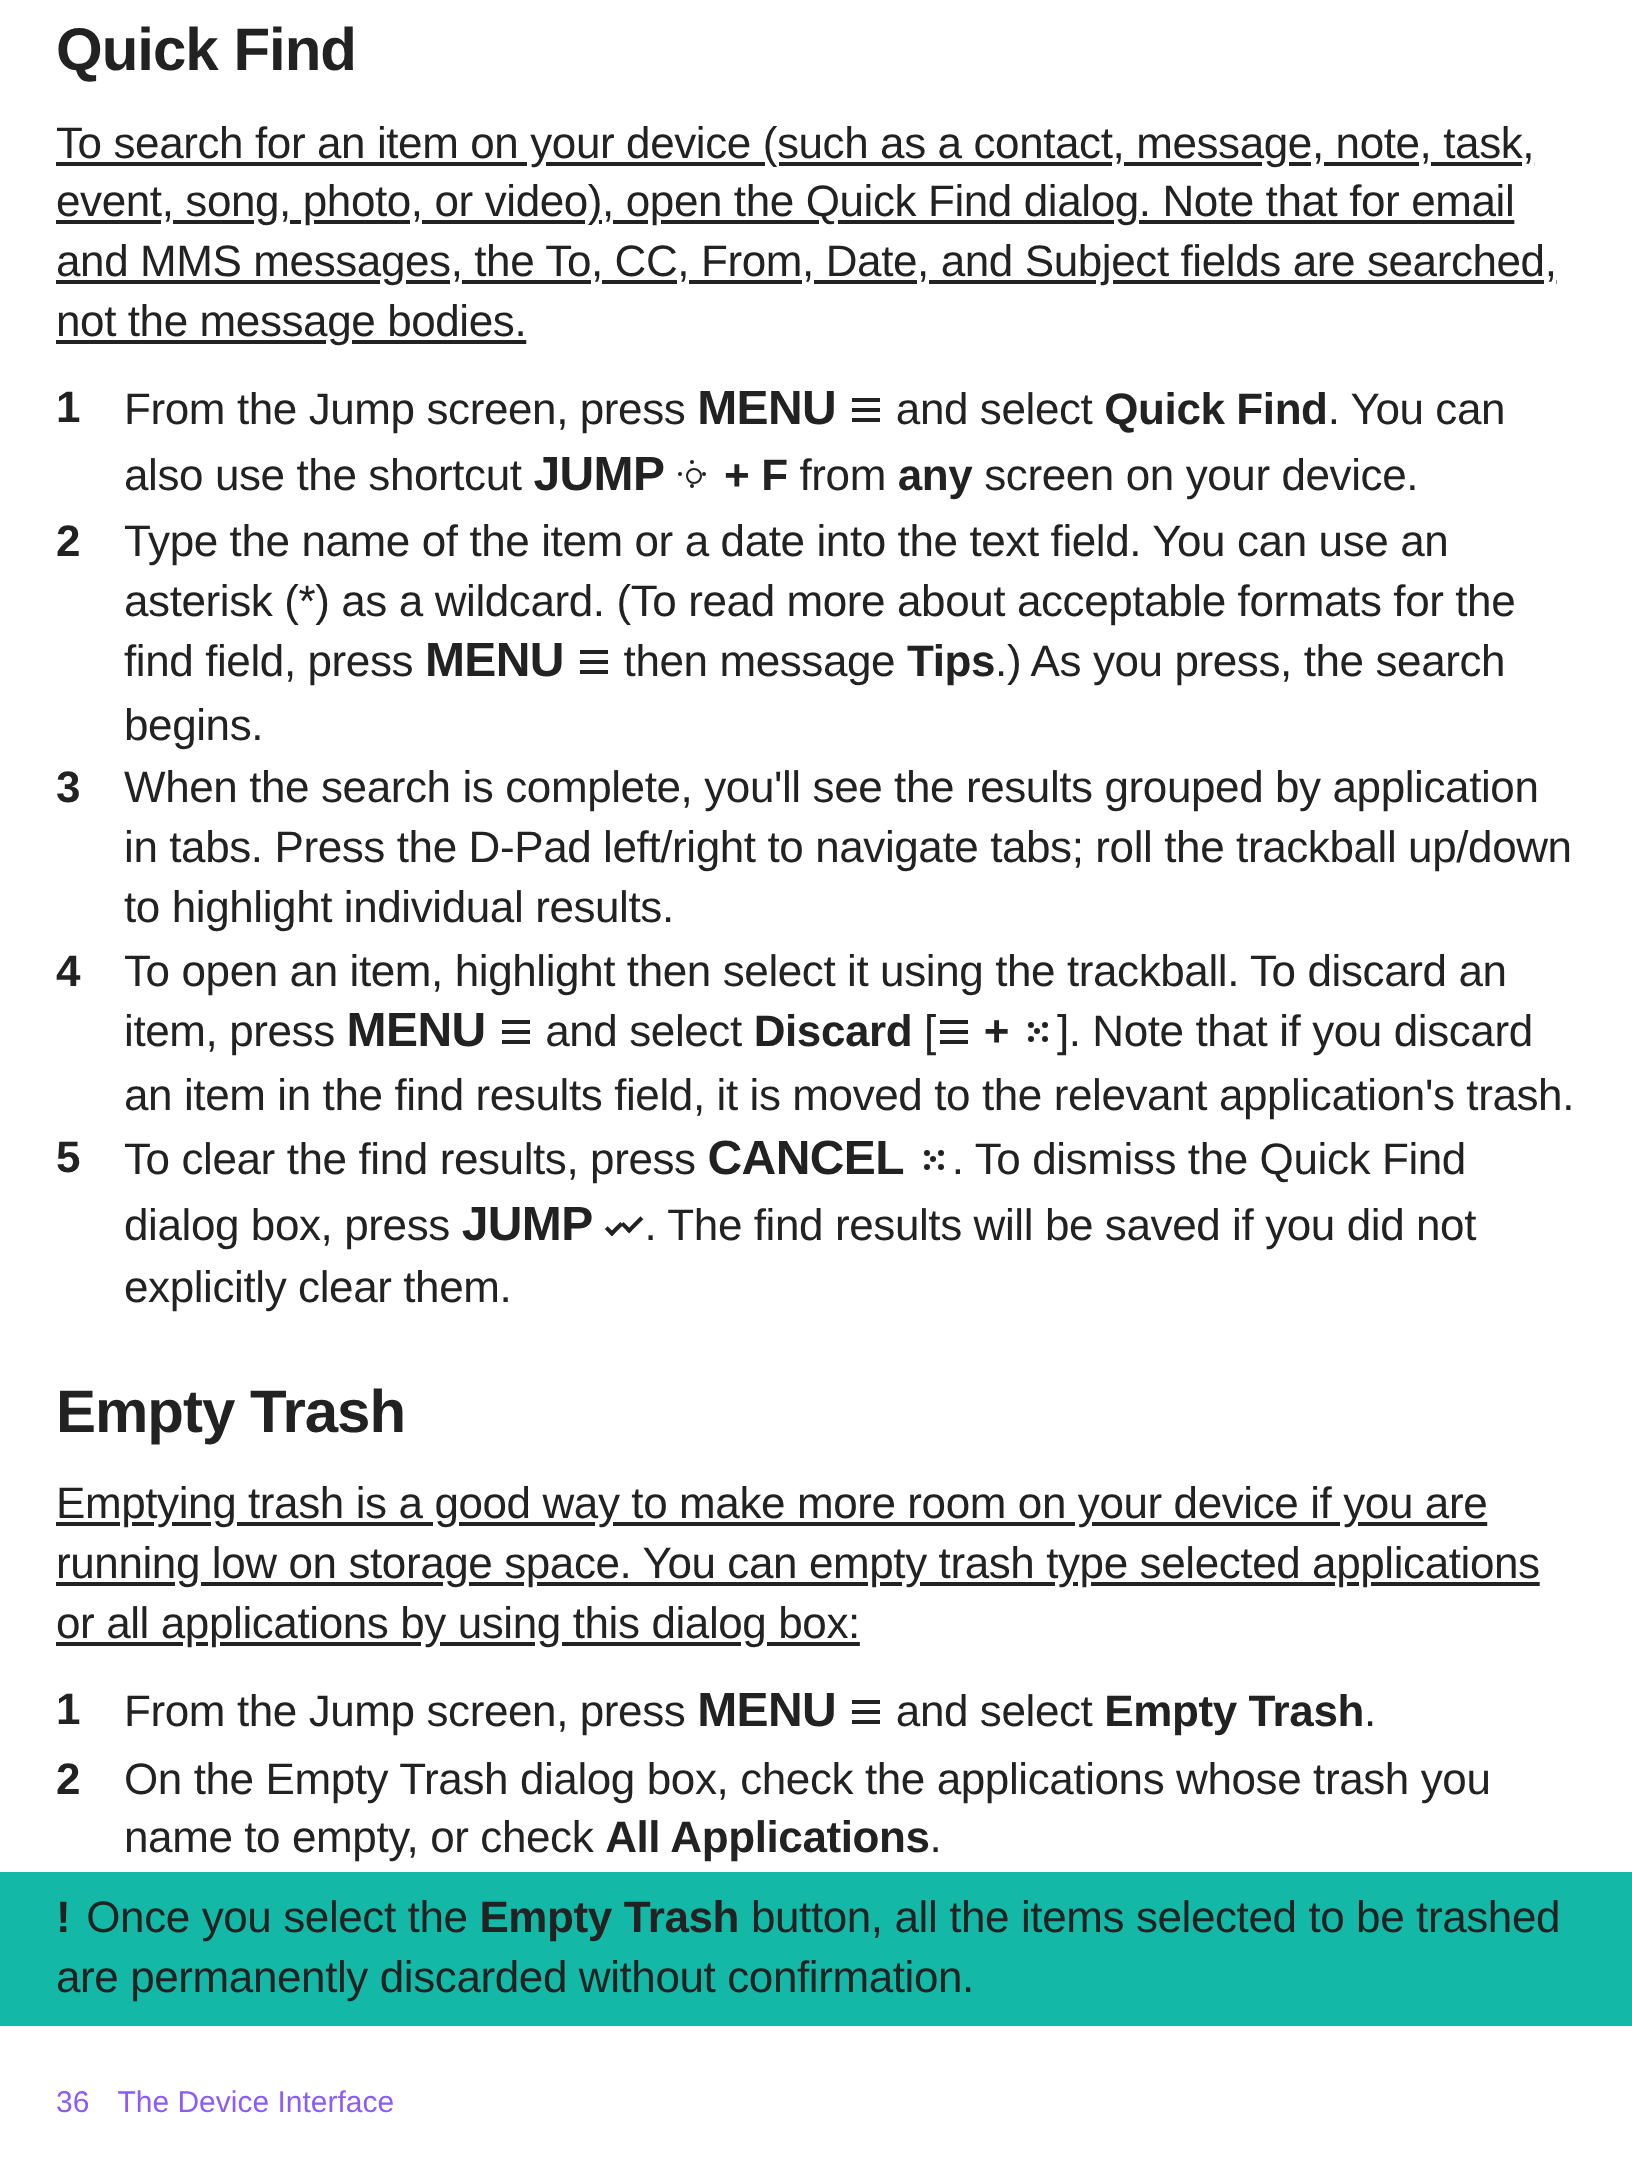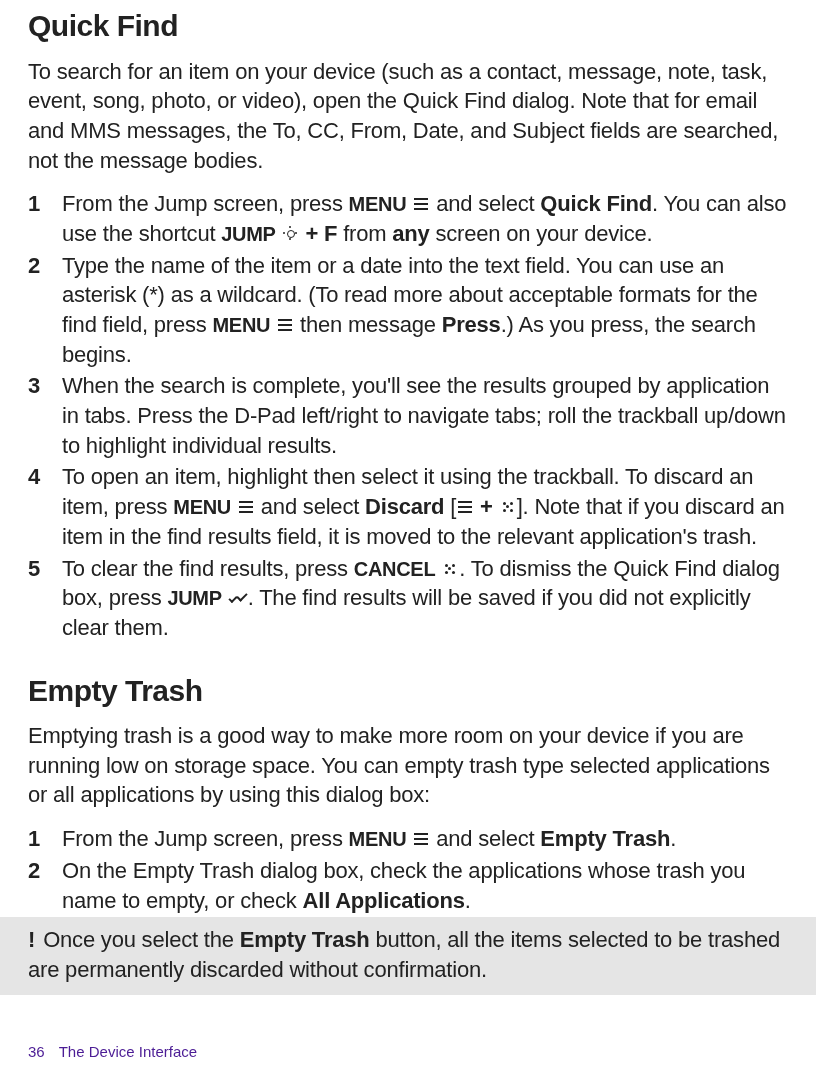--- a/index.html
+++ b/index.html
@@ -15,34 +15,34 @@
   }
   h2.section {
     font-size: 30px;
     font-weight: 800;
     font-stretch: condensed;
     letter-spacing: -0.5px;
     margin-top: 6px;
     margin-bottom: 10px;
   }
   h2.section.second { margin-top: 28px; }
-  p.intro { margin-bottom: 14px; }
+  p.intro { margin-bottom: 14px; text-decoration: underline; }
   ol.steps { list-style: none; margin-top: 4px; }
   ol.steps li { display: flex; margin-bottom: 2px; }
   ol.steps li .num {
     font-weight: 800;
     width: 34px;
     flex: 0 0 34px;
   }
   ol.steps li .body { flex: 1 1 auto; }
   .bold { font-weight: 800; font-stretch: condensed; }
   .smallcaps {
     font-weight: 800;
     font-stretch: condensed;
-    font-size: 20px;
+    font-size: 24px;
     letter-spacing: -0.3px;
   }
   .icon {
     display: inline-block;
     vertical-align: -2px;
     width: 18px;
     height: 18px;
   }
   .icon.menu::before {
     content: "";
@@ -105,31 +105,31 @@
   .icon.done::after {
     content: "";
     position: absolute;
     left: 9px; top: 4px;
     width: 8px; height: 4px;
     border-left: 2.2px solid #222;
     border-bottom: 2.2px solid #222;
     transform: rotate(-45deg);
   }
   .warnbox {
-    background: #e5e5e5;
+    background: #14b8a6;
     margin: 0 -28px 0 -28px;
     padding: 8px 28px 10px 28px;
   }
   .warnbox .bang { font-weight: 800; margin-right: 8px; }
   .footer {
     position: absolute;
     left: 28px;
     bottom: 20px;
     font-size: 15px;
-    color: #4c1d95;
+    color: #8b5cf6;
     letter-spacing: 0;
   }
   .footer .pg { margin-right: 14px; }
 </style>
 </head>
 <body>
 
 <h2 class="section">Quick Find</h2>
 
 <p class="intro">To search for an item on your device (such as a contact, message, note, task, event, song, photo, or video), open the Quick Find dialog. Note that for email and MMS messages, the To, CC, From, Date, and Subject fields are searched, not the message bodies.</p>
@@ -137,21 +137,21 @@
 <ol class="steps">
   <li>
     <span class="num">1</span>
     <span class="body">
       <span>From the Jump screen, press </span><span class="smallcaps">MENU</span> <span class="icon menu"></span><span> and select </span><span class="bold">Quick Find</span><span>. You can also use the shortcut </span><span class="smallcaps">JUMP</span> <span class="icon jump"></span><span class="bold"> + F</span><span> from </span><span class="bold">any</span><span> screen on your device.</span>
     </span>
   </li>
   <li>
     <span class="num">2</span>
     <span class="body">
-      <span>Type the name of the item or a date into the text field. You can use an asterisk (*) as a wildcard. (To read more about acceptable formats for the find field, press </span><span class="smallcaps">MENU</span> <span class="icon menu"></span><span> then message </span><span class="bold">Press</span><span>.) As you press, the search begins.</span>
+      <span>Type the name of the item or a date into the text field. You can use an asterisk (*) as a wildcard. (To read more about acceptable formats for the find field, press </span><span class="smallcaps">MENU</span> <span class="icon menu"></span><span> then message </span><span class="bold">Tips</span><span>.) As you press, the search begins.</span>
     </span>
   </li>
   <li>
     <span class="num">3</span>
     <span class="body">When the search is complete, you'll see the results grouped by application in tabs. Press the D-Pad left/right to navigate tabs; roll the trackball up/down to highlight individual results.</span>
   </li>
   <li>
     <span class="num">4</span>
     <span class="body">
       <span>To open an item, highlight then select it using the trackball. To discard an item, press </span><span class="smallcaps">MENU</span> <span class="icon menu"></span><span> and select </span><span class="bold">Discard</span><span> [</span><span class="icon menu"></span><span class="bold"> + </span><span class="icon cancel"><span class="mid"></span></span><span>]. Note that if you discard an item in the find results field, it is moved to the relevant application's trash.</span>

